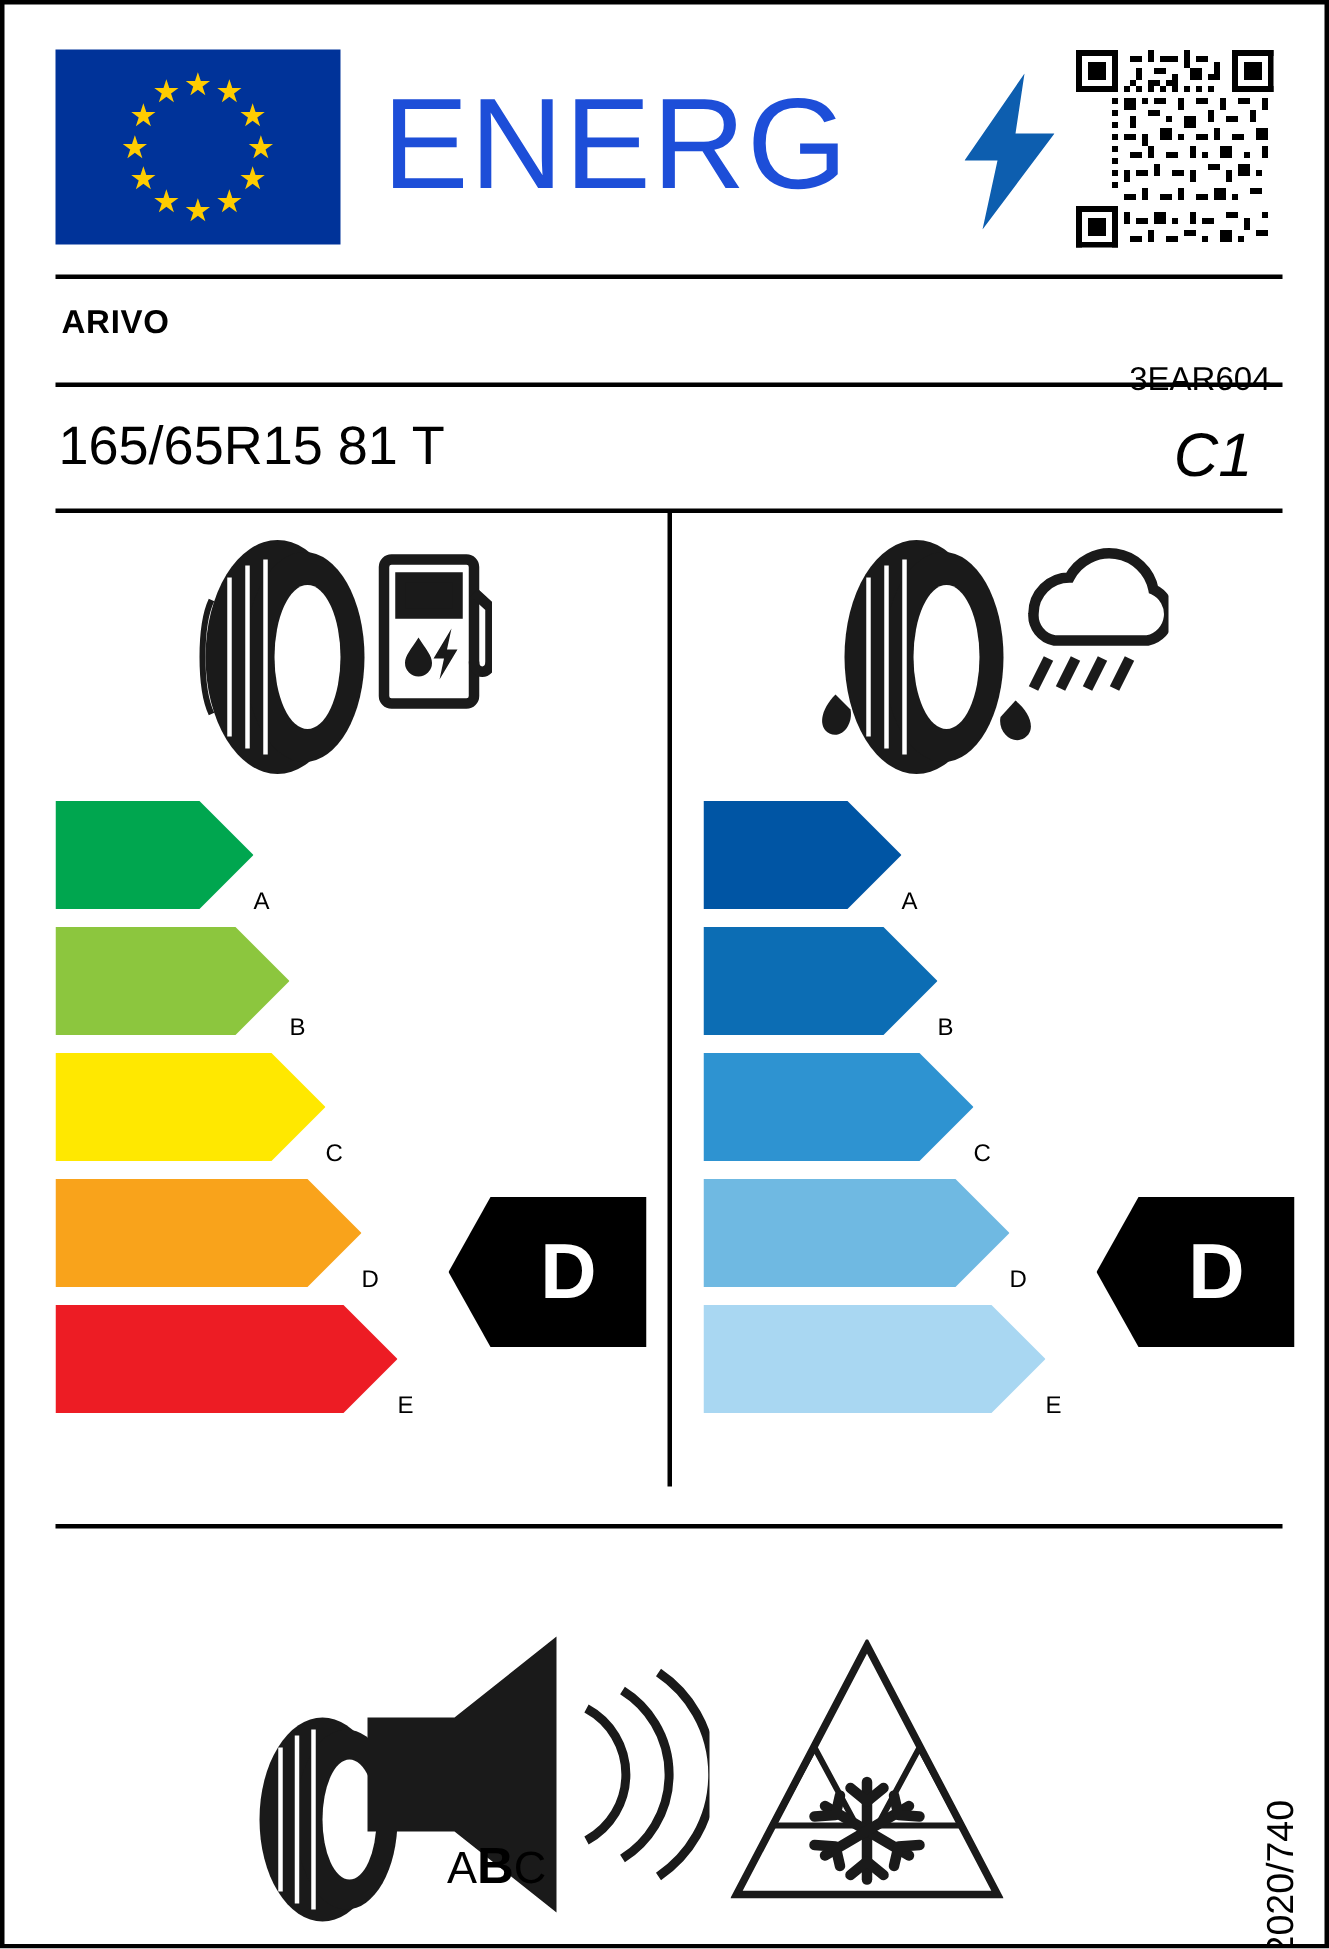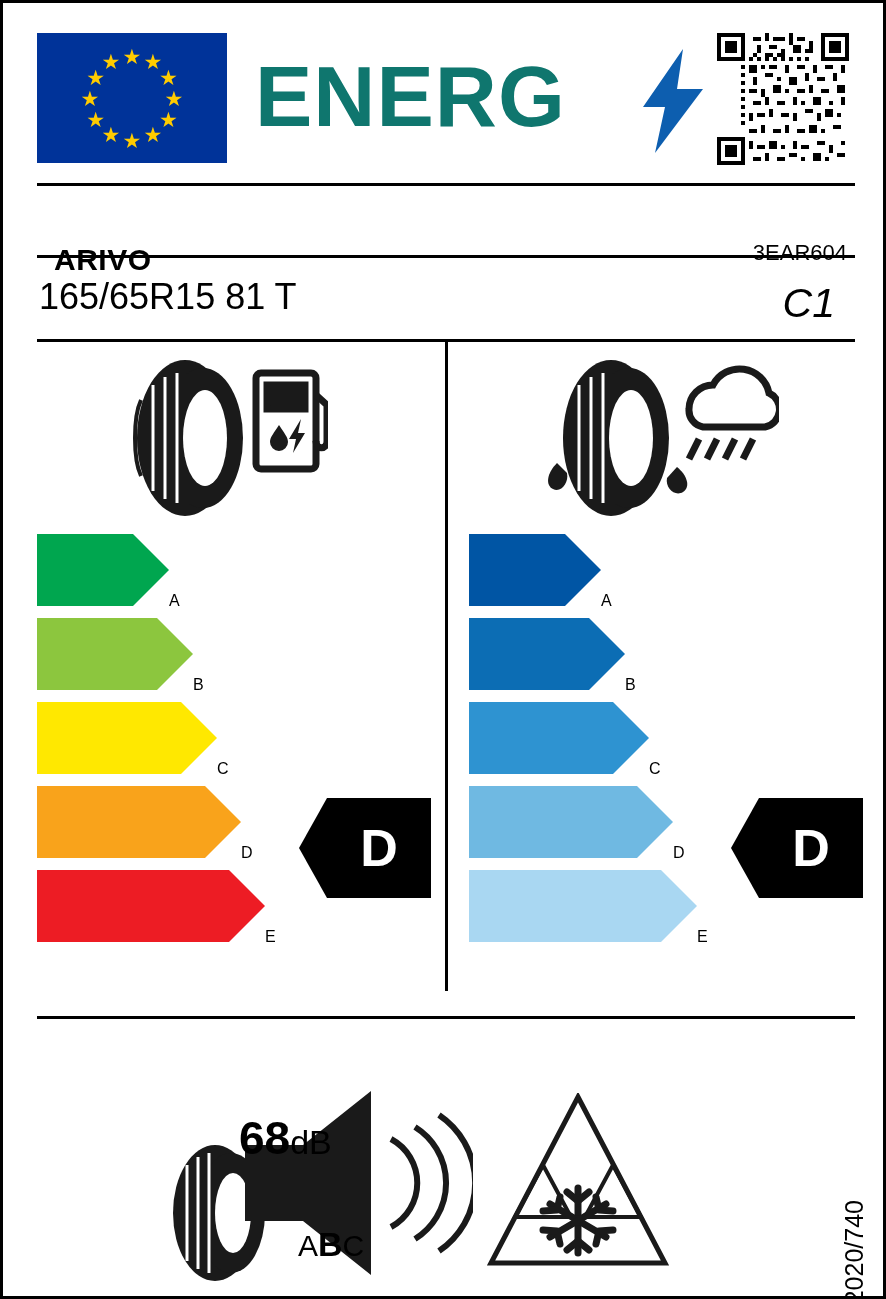--- a/index.html
+++ b/index.html
@@ -41,23 +41,23 @@
     line-height: 21px;
     width: 21px;
     height: 21px;
     text-align: center;
   }
   .energy-word {
     position: absolute;
     left: 252px;
     top: 44px;
     font-size: 86px;
-    font-weight: bold;
+    font-weight: normal;
     letter-spacing: 1px;
-    color: #0f766e;
+    color: #1d4ed8;
     font-family: "Liberation Sans", sans-serif;
   }
   .bolt {
     position: absolute;
     left: 640px;
     top: 46px;
     width: 60px;
     height: 104px;
   }
   .qr {
@@ -69,26 +69,25 @@
   
   .rule {
     position: absolute;
     left: 34px;
     width: 818px;
     height: 3px;
     background: #000;
   }
   .brand {
     position: absolute;
-    left: 51px;
+    left: 38px;
     top: 199px;
-    font-size: 30px;
+    font-size: 22px;
     font-weight: bold;
     letter-spacing: 0.5px;
-    margin-top: 41px;
   }
   .model {
     position: absolute;
     right: 36px;
     top: 200px;
     font-size: 22px;
     margin-top: 37px;
   }
   .size {
     position: absolute;
@@ -455,23 +454,20 @@
     </g>
 
     <path d="M92 102 L92 178 L150 178 L218 232 L218 48 L150 102 Z" fill="#1a1a1a"></path>
 
     <g stroke="#1a1a1a" stroke-width="6" fill="none">
       <path d="M238 96 a 50 50 0 0 1 0 88"></path>
       <path d="M262 84 a 66 66 0 0 1 0 112"></path>
       <path d="M286 72 a 82 82 0 0 1 0 136"></path>
     </g>
   </svg>
-  <div class="noise-db">
-    <span>68</span><span class="u">dB</span>
-  </div>
   <div class="abc"><span>A</span><b>B</b><span>C</span></div>
 
   <svg class="pict" style="left:484px; top:1090px; width:182px; height:175px;" viewBox="0 0 182 175">
     <polygon points="91,4 178,170 4,170" fill="none" stroke="#1a1a1a" stroke-width="5"></polygon>
     <polygon points="56,72 84,124 28,124" fill="none" stroke="#1a1a1a" stroke-width="4"></polygon>
     <polygon points="126,72 154,124 98,124" fill="none" stroke="#1a1a1a" stroke-width="4"></polygon>
     <g stroke="#1a1a1a" stroke-width="7" stroke-linecap="round">
       <path d="M91 95 L91 160"></path>
       <path d="M63 111 L119 144"></path>
       <path d="M119 111 L63 144"></path>

